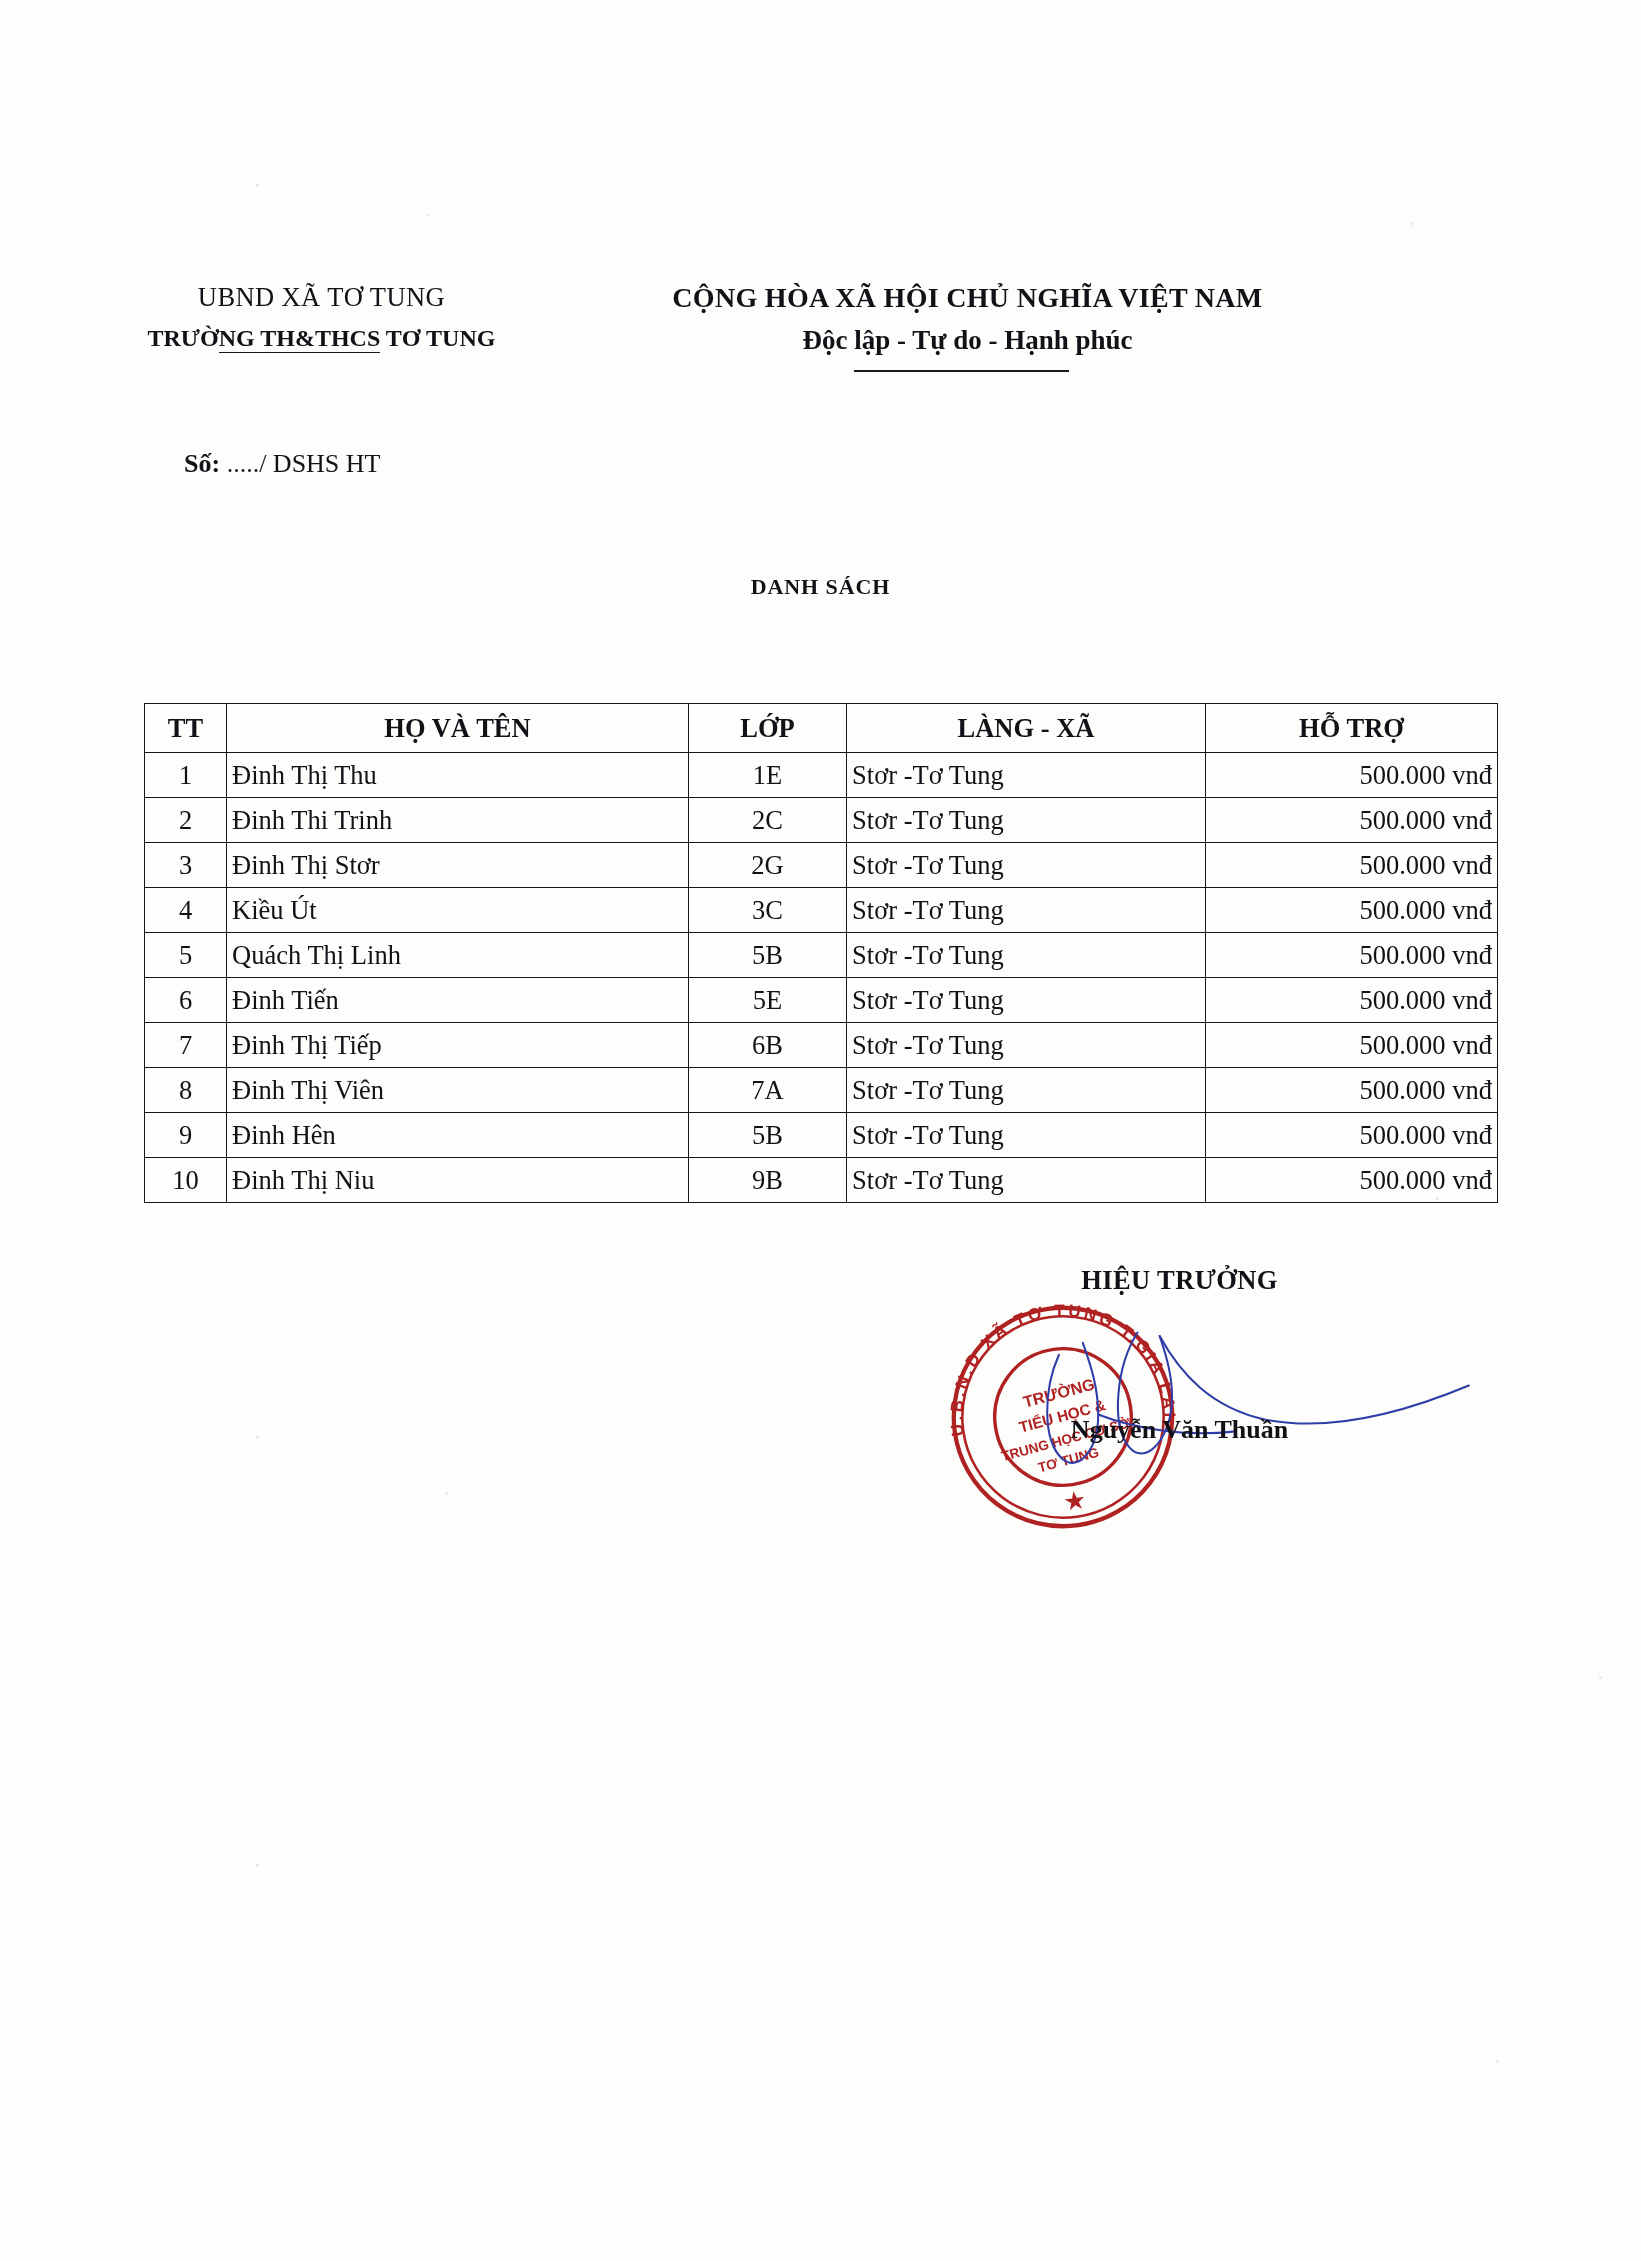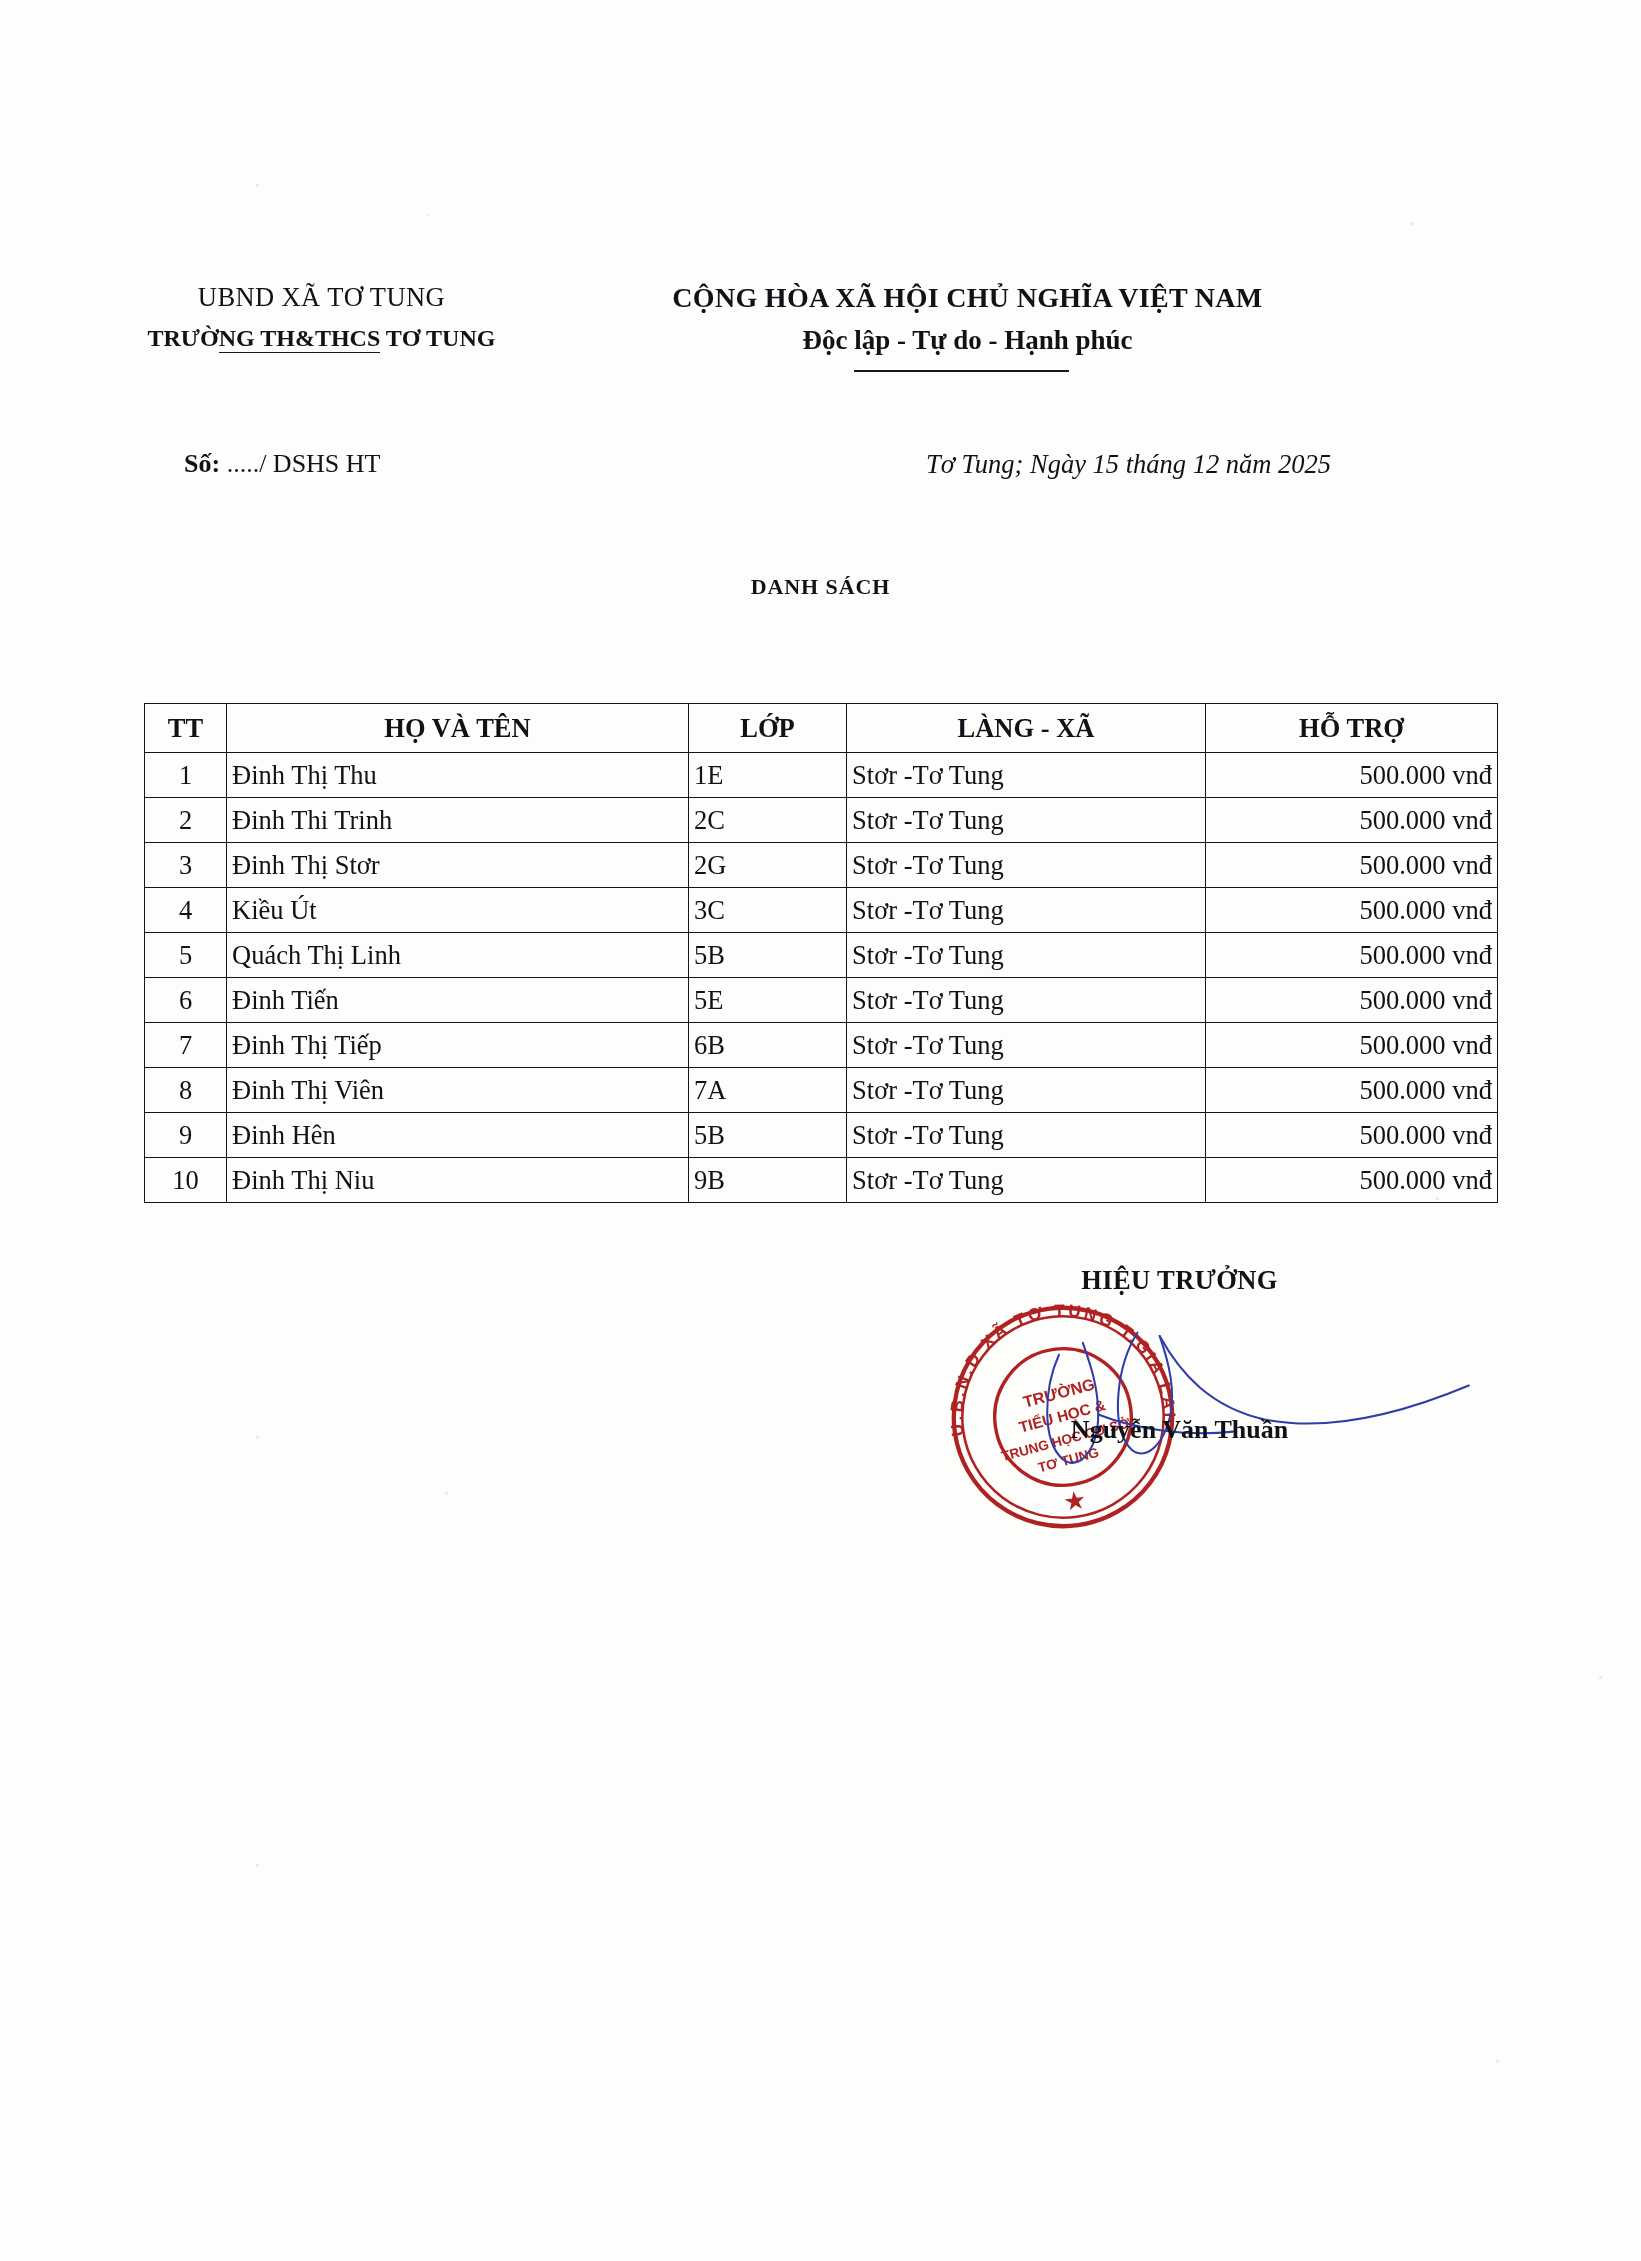--- a/index.html
+++ b/index.html
@@ -147,21 +147,21 @@
     font-size: 26.5px;
   }
   col.c-tt    { width: 82px; }
   col.c-name  { width: 462px; }
   col.c-class { width: 158px; }
   col.c-vill  { width: 359px; }
   col.c-amt   { width: 292px; }
 
   td.tt    { text-align: center; }
   td.name  { text-align: left; padding-left: 15.4px; }
-  td.cls   { text-align: left; padding-left: 15.4px; }
+  td.cls   { text-align: center; padding-left: 15.4px; }
   td.vill  { text-align: left; padding-left: 15.4px; }
   td.amt   { text-align: right; }
 
   
   .sig-title {
     position: absolute;
     top: 1265px;
     left: 983px;
     width: 393px;
     text-align: center;
@@ -232,21 +232,20 @@
       <div class="org-line1">UBND XÃ TƠ TUNG</div>
       <div class="org-line2"><span>TRƯỜ</span><span class="ul">NG TH&amp;THCS</span><span> TƠ TUNG</span></div>
     </div>
     <div class="mast-right">
       <div class="nat-line1">CỘNG HÒA  XÃ HỘI  CHỦ NGHĨA VIỆT NAM</div>
       <div class="nat-line2"><span>Độc </span><span class="ul">lập - Tự do - Hạnh</span><span> phúc</span></div>
     </div>
   </div>
 
   <div class="numline"><span>Số: </span><span class="thin">...../ DSHS HT</span></div>
-  <div class="dateline">Tơ Tung; Ngày 15 tháng 12 năm 2025</div>
 
   <div class="title-main">DANH SÁCH</div>
 
   <div class="tablewrap">
     <table class="listing">
       <colgroup>
         <col class="c-tt">
           <col class="c-name">
           <col class="c-class">
           <col class="c-vill">

